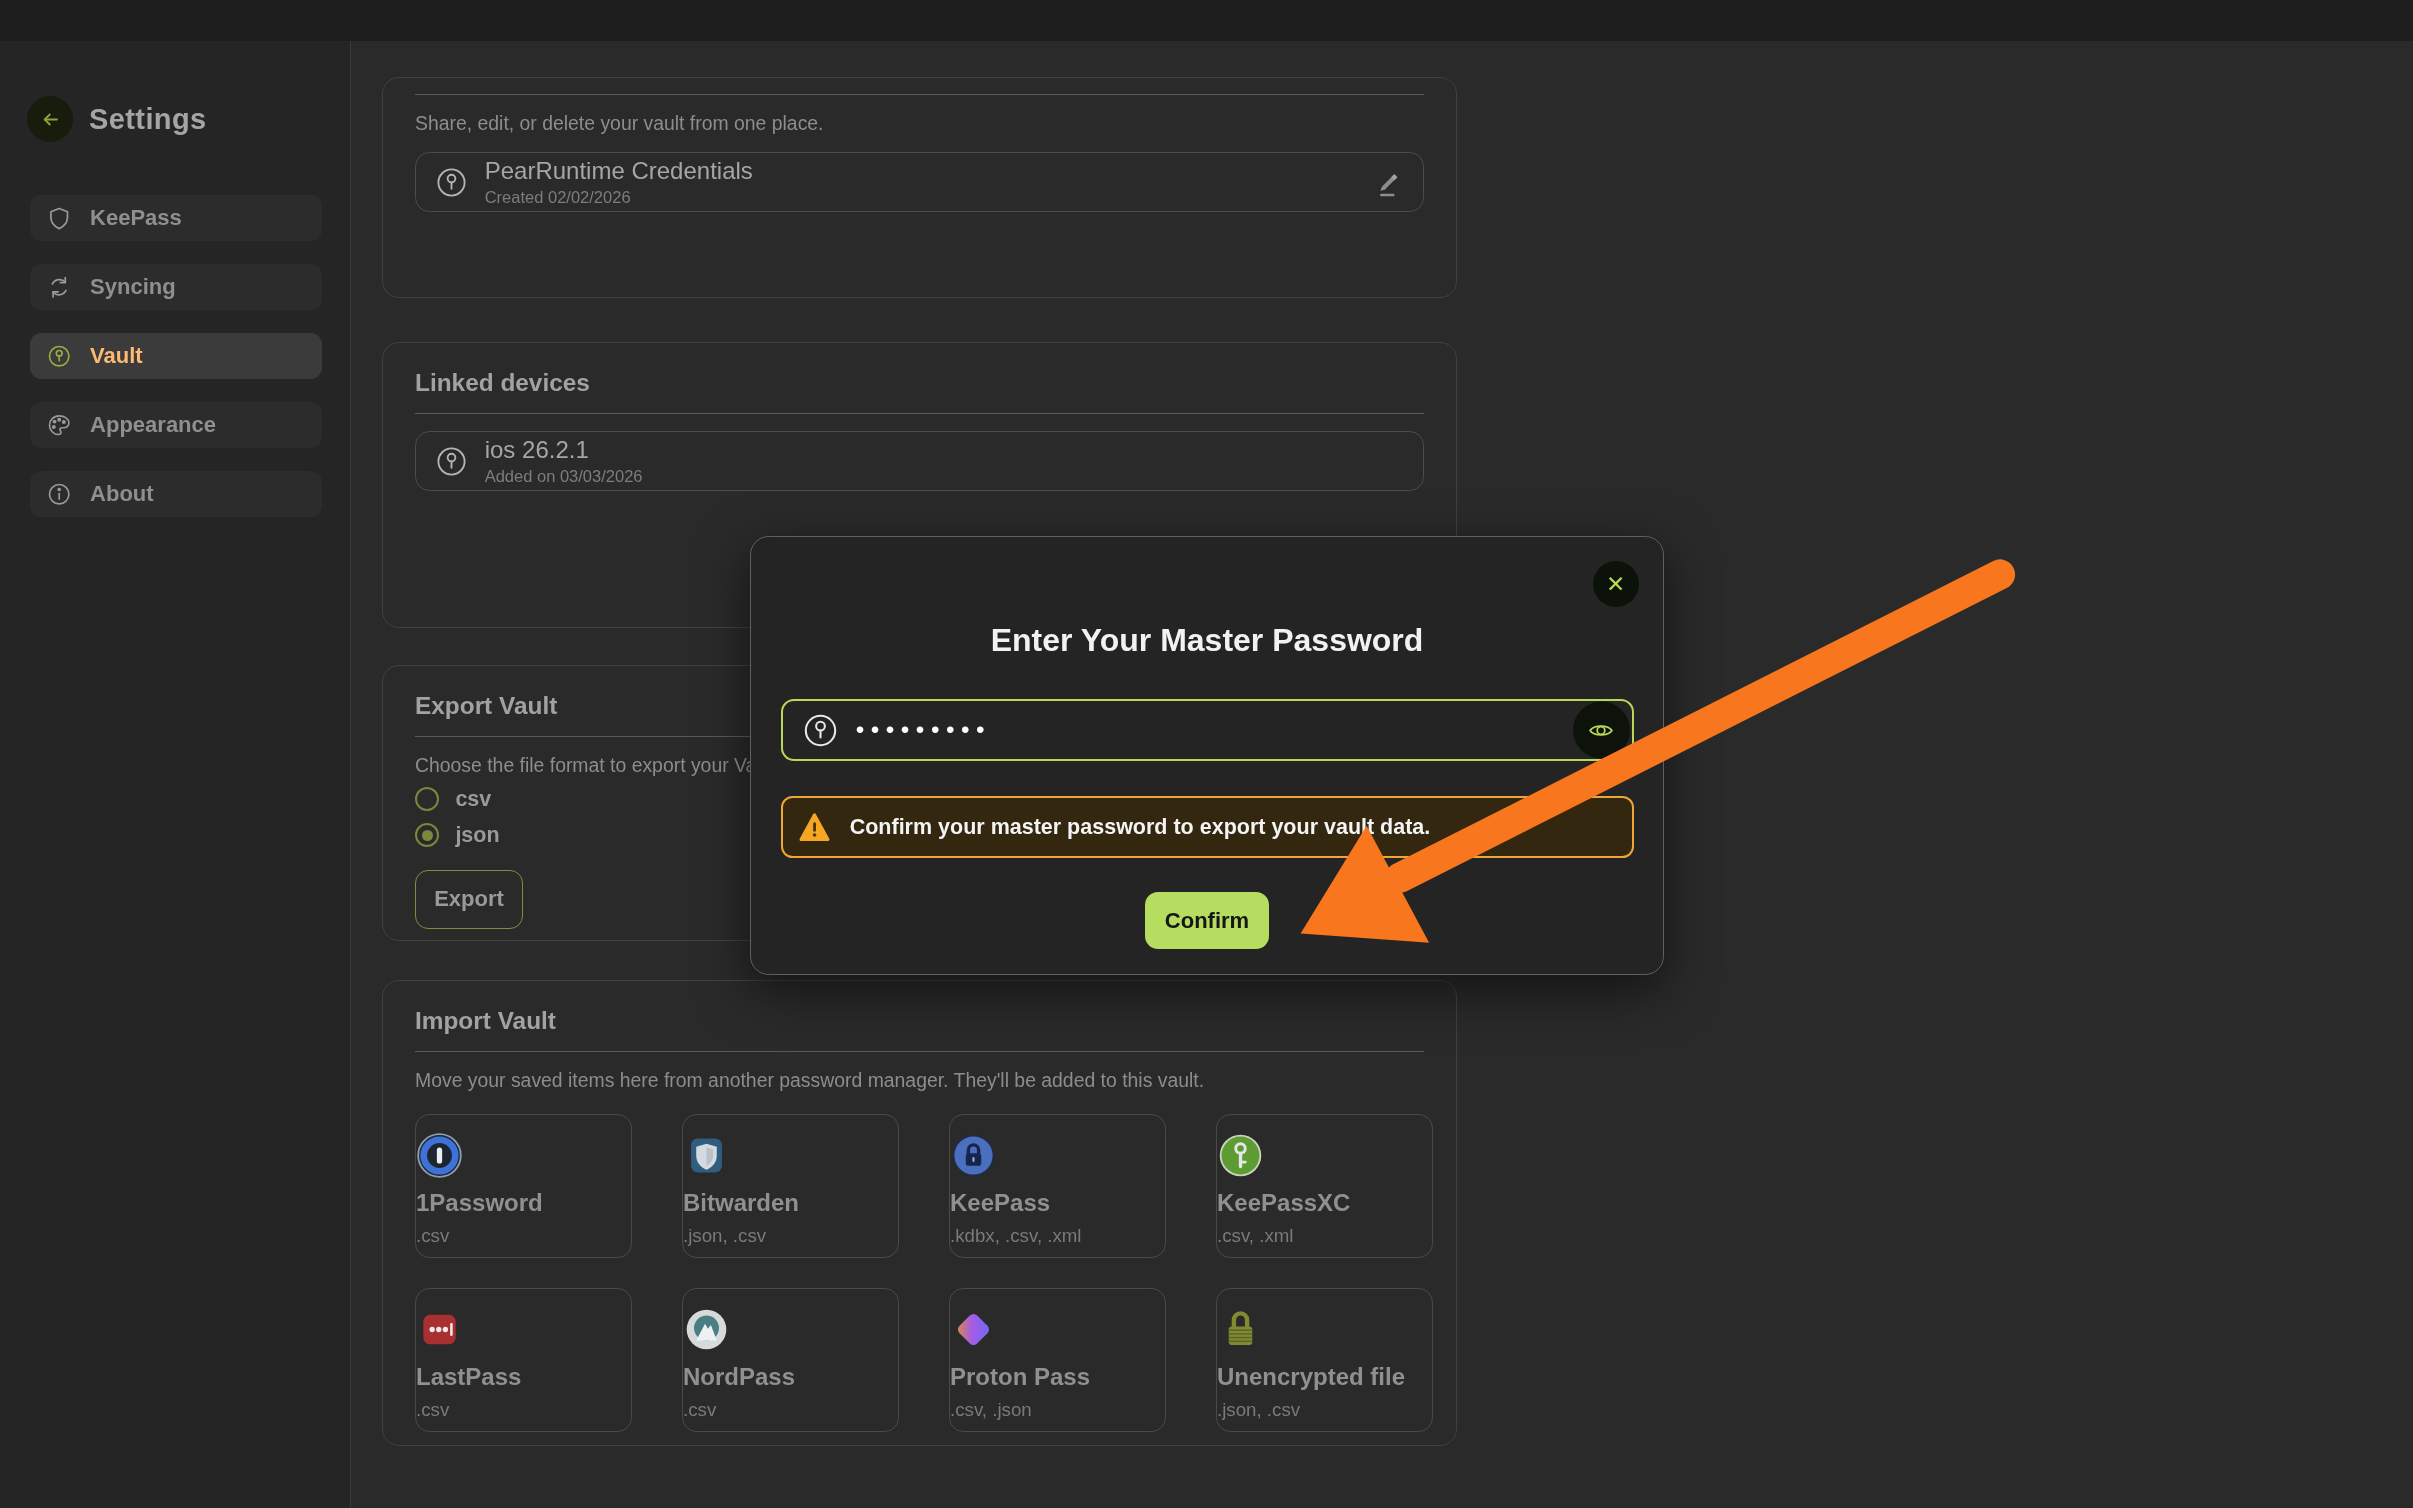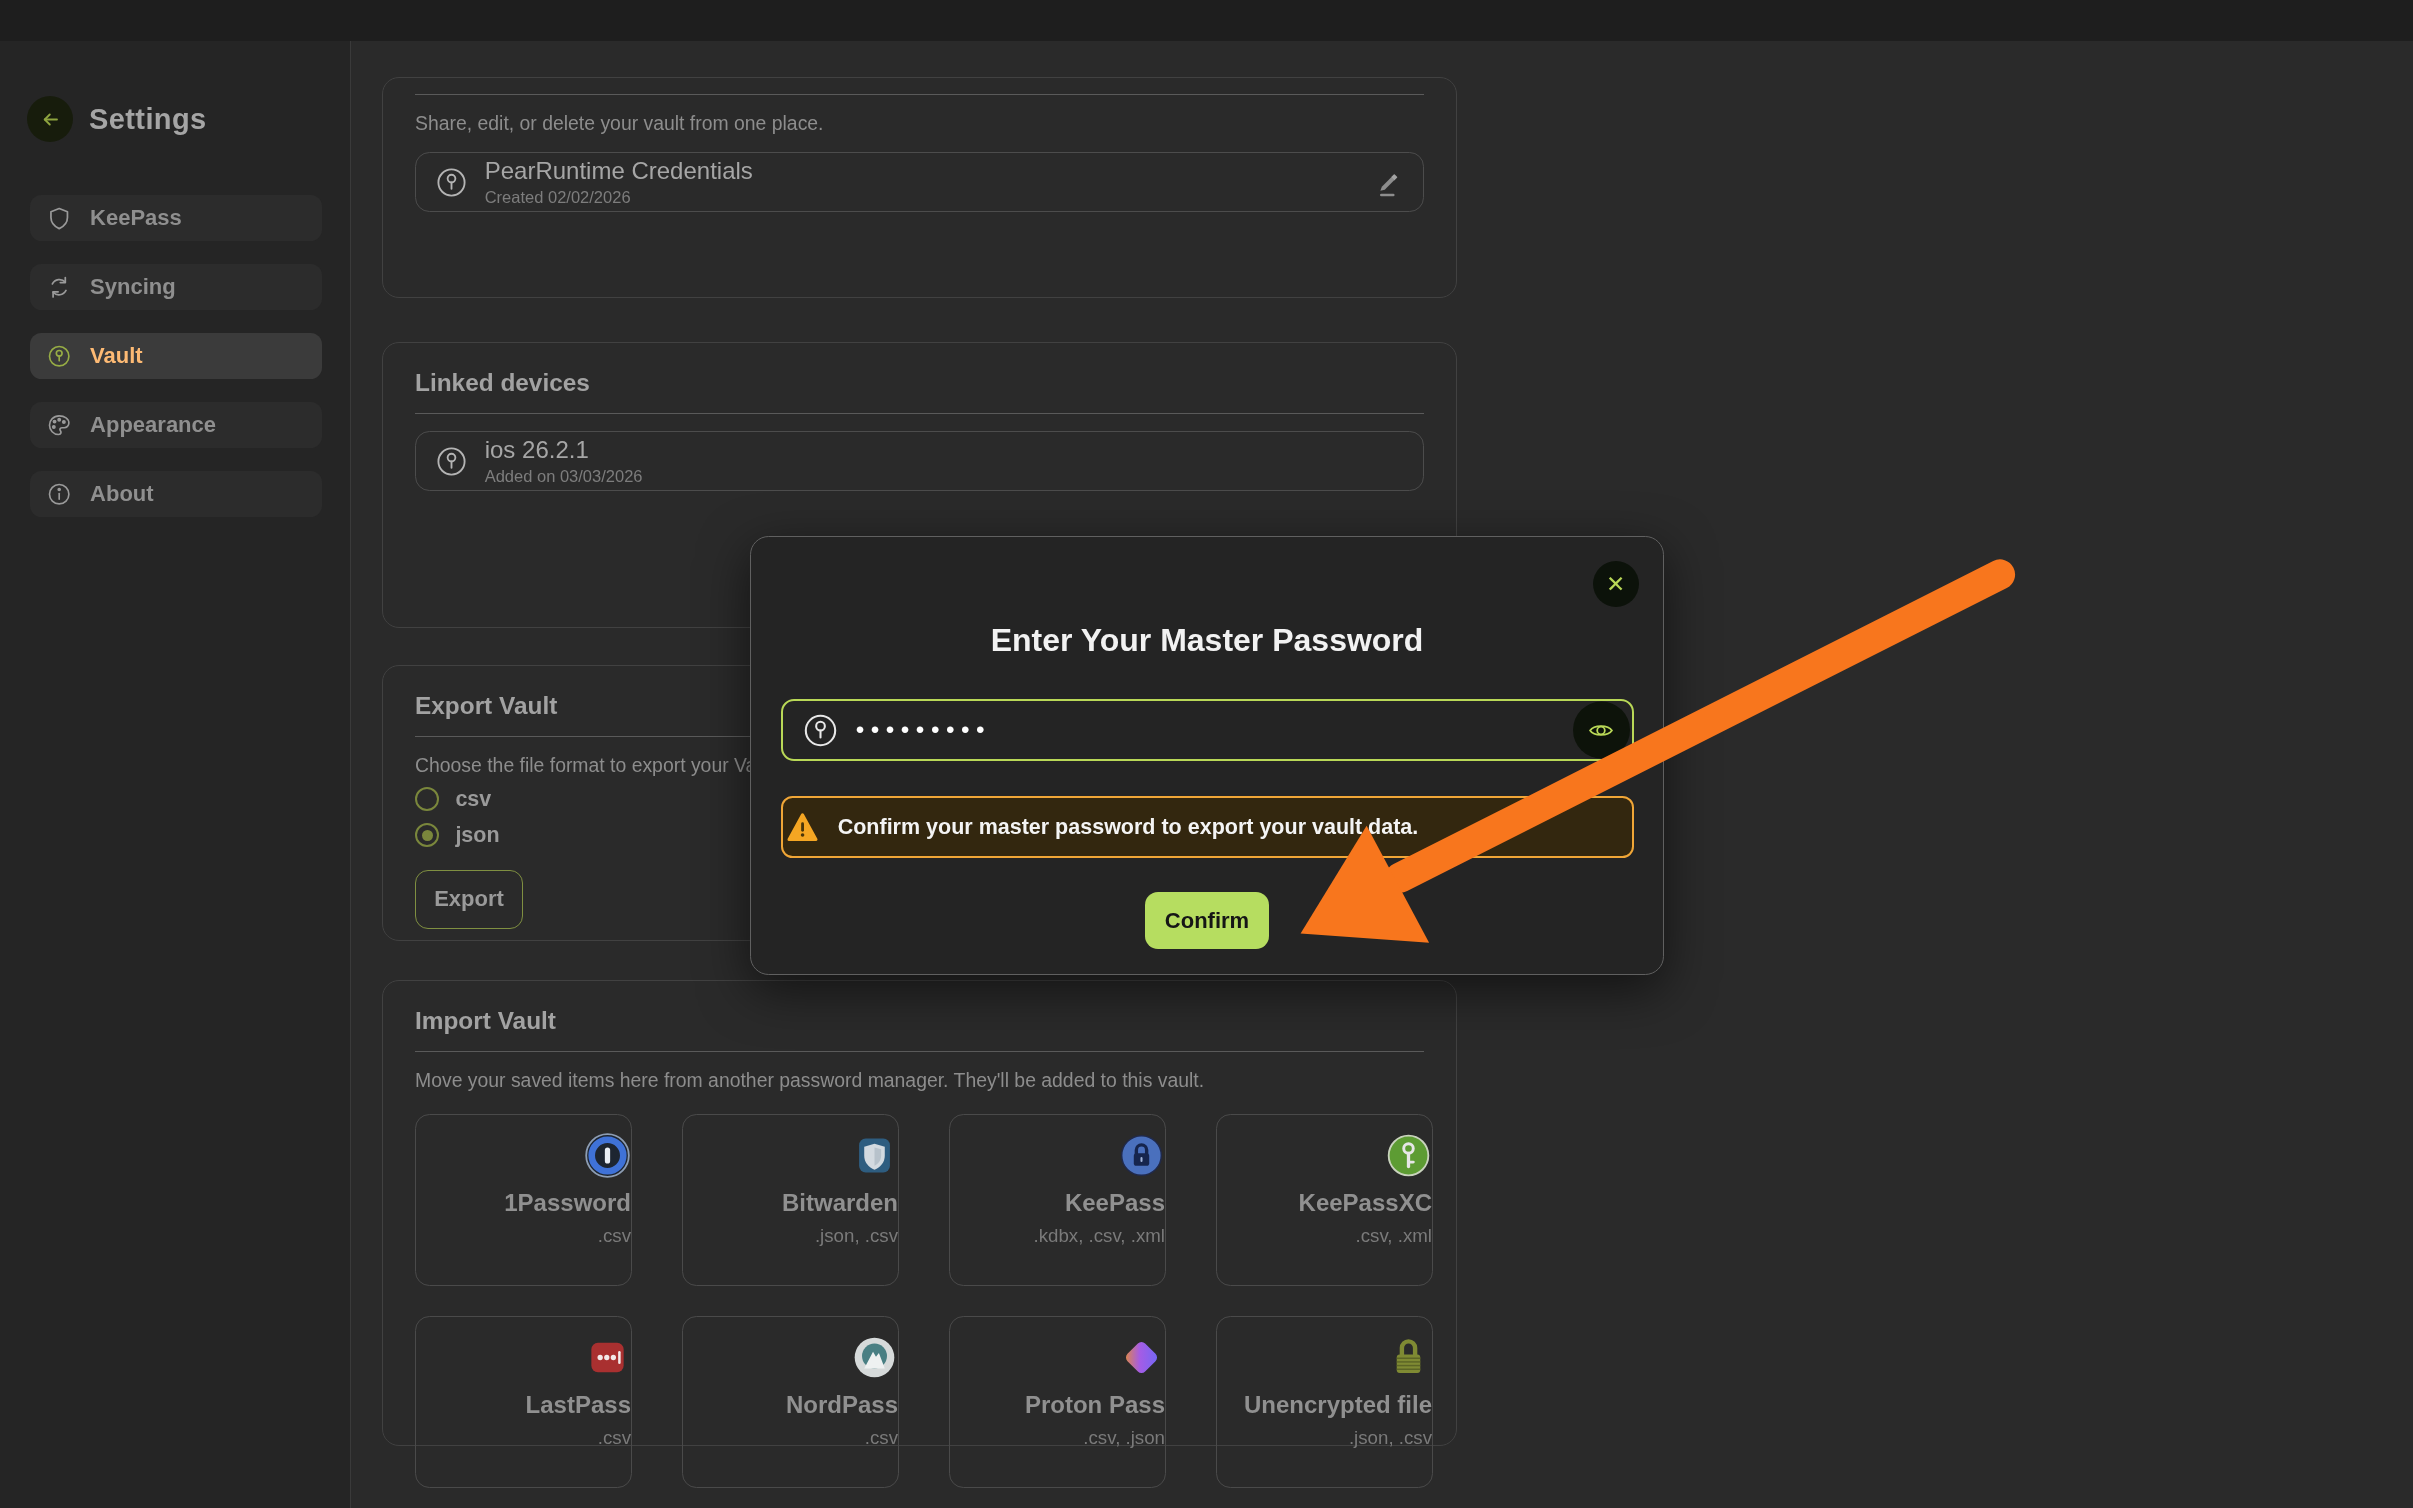--- a/index.html
+++ b/index.html
@@ -60,22 +60,22 @@
   .export-btn {
     margin-top:20px; width:108px; height:59px; border:1.4px solid #7f8f41; border-radius:13px;
     background:transparent; color:#9a9a9a; font-size:22px; font-weight:bold;
     font-family:"Liberation Sans",sans-serif; cursor:pointer;
   }
 
   
   .tile-grid { margin-top:21.5px; display:grid; grid-template-columns:repeat(4,217px);
                column-gap:50px; row-gap:30px; }
   .tile {
-    height:172px; border:1.4px solid #4a4a4a; border-radius:14.4px;
-    display:flex; flex-direction:column; align-items:flex-end; cursor:pointer;
+    height:144px; border:1.4px solid #4a4a4a; border-radius:14.4px;
+    display:flex; flex-direction:column; align-items:flex-start; cursor:pointer;
   }
   .tile-icon { margin-top:17px; width:47px; height:47px; display:flex; }
   .tile-name { margin-top:10px; font-size:24px; font-weight:bold; color:#909090; }
   .tile-ext { margin-top:8.6px; font-size:18.7px; color:#7a7a7a; }
 
   
   .modal {
     position:absolute; left:750px; top:536px; width:914px; height:439px;
     background:#242424; border:1.4px solid #606060; border-radius:18.7px;
     box-shadow:0 14.4px 50px rgba(0,0,0,.55); z-index:50;
@@ -95,21 +95,21 @@
   .pw-key { width:37px; height:37px; color:#e8e8e8; display:flex; }
   .pw-dots { font-size:24.4px; color:#ffffff; letter-spacing:6.5px; }
   .eye-btn {
     position:absolute; right:2.2px; top:50%; transform:translateY(-50%);
     width:57px; height:57px; border-radius:50%; background:#0d130a;
     display:flex; align-items:center; justify-content:center; cursor:pointer;
   }
   .warn-box {
     position:absolute; top:259px; left:30px; right:29px; height:62px;
     border:2.2px solid #f0a637; background:#33270f; border-radius:11.5px;
-    display:flex; align-items:center; padding:0 3px; gap:18.7px;
+    display:flex; align-items:center; padding:0 15px; gap:18.7px;
   }
   .warn-text { font-size:21.5px; font-weight:bold; color:#f4f4f4; }
   .confirm-btn {
     position:absolute; top:355px; left:50%; transform:translateX(-50%);
     width:124px; height:57px; border:none; border-radius:13px; background:#b6dd60;
     color:#161616; font-size:22px; font-weight:bold; font-family:"Liberation Sans",sans-serif;
     cursor:pointer;
   }
   .arrow-overlay { position:absolute; left:0; top:0; z-index:100; pointer-events:none; }
 </style>

